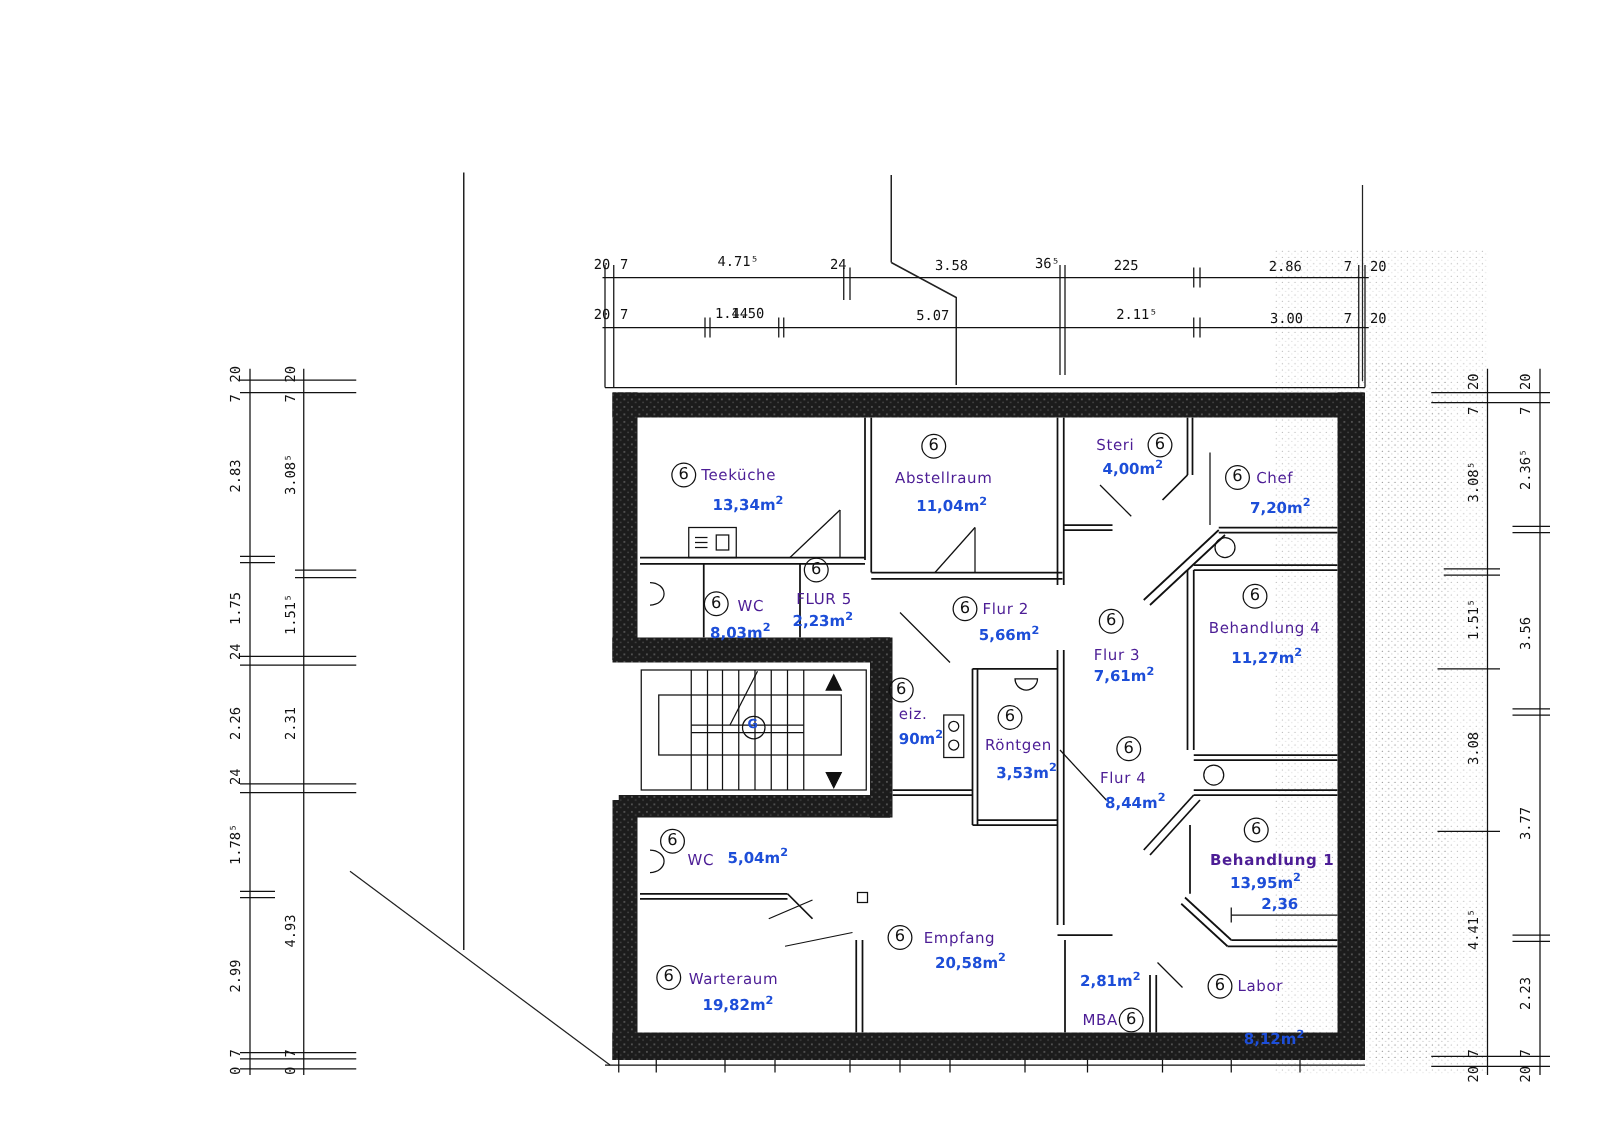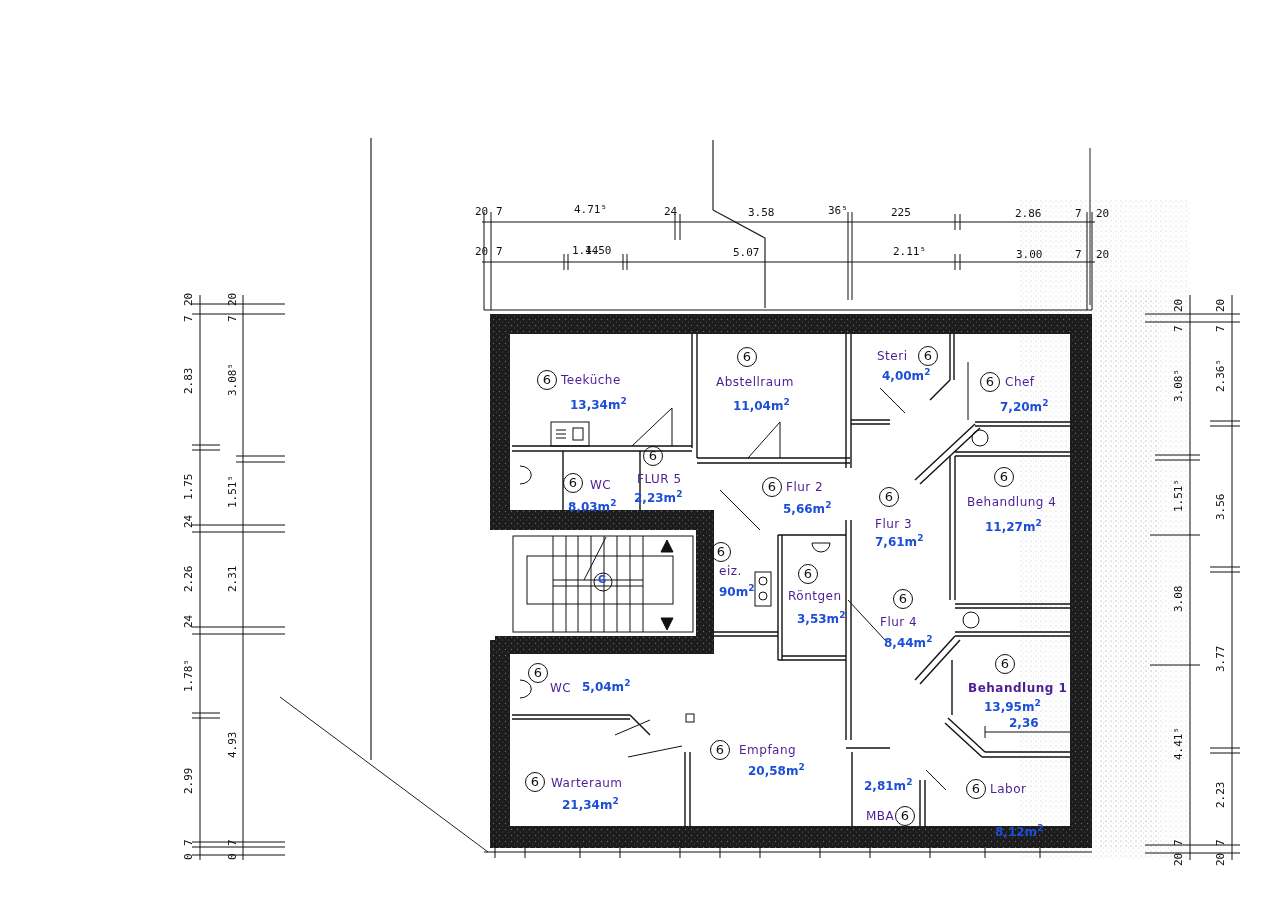--- a/index.html
+++ b/index.html
@@ -399,21 +399,21 @@
 
 <div class="room">
   <span class="num" style="left:710px;top:740px;">6</span>
   <span class="lbl" style="left:739px;top:744px;">Empfang</span>
   <span class="area" style="left:748px;top:762px;"><span>20,58m</span><sup>2</sup></span>
 </div>
 
 <div class="room">
   <span class="num" style="left:525px;top:772px;">6</span>
   <span class="lbl" style="left:551px;top:777px;">Warteraum</span>
-  <span class="area" style="left:562px;top:796px;"><span>21,34m</span><sup>2</sup></span>
+  <span class="area" style="left:562px;top:796px;"><span>19,82m</span><sup>2</sup></span>
 </div>
 
 <div class="room">
   <span class="area" style="left:864px;top:777px;"><span>2,81m</span><sup>2</sup></span>
   <span class="lbl" style="left:866px;top:810px;">MBA</span>
   <span class="num" style="left:895px;top:806px;">6</span>
 </div>
 
 <div class="room">
   <span class="num" style="left:966px;top:779px;">6</span>

